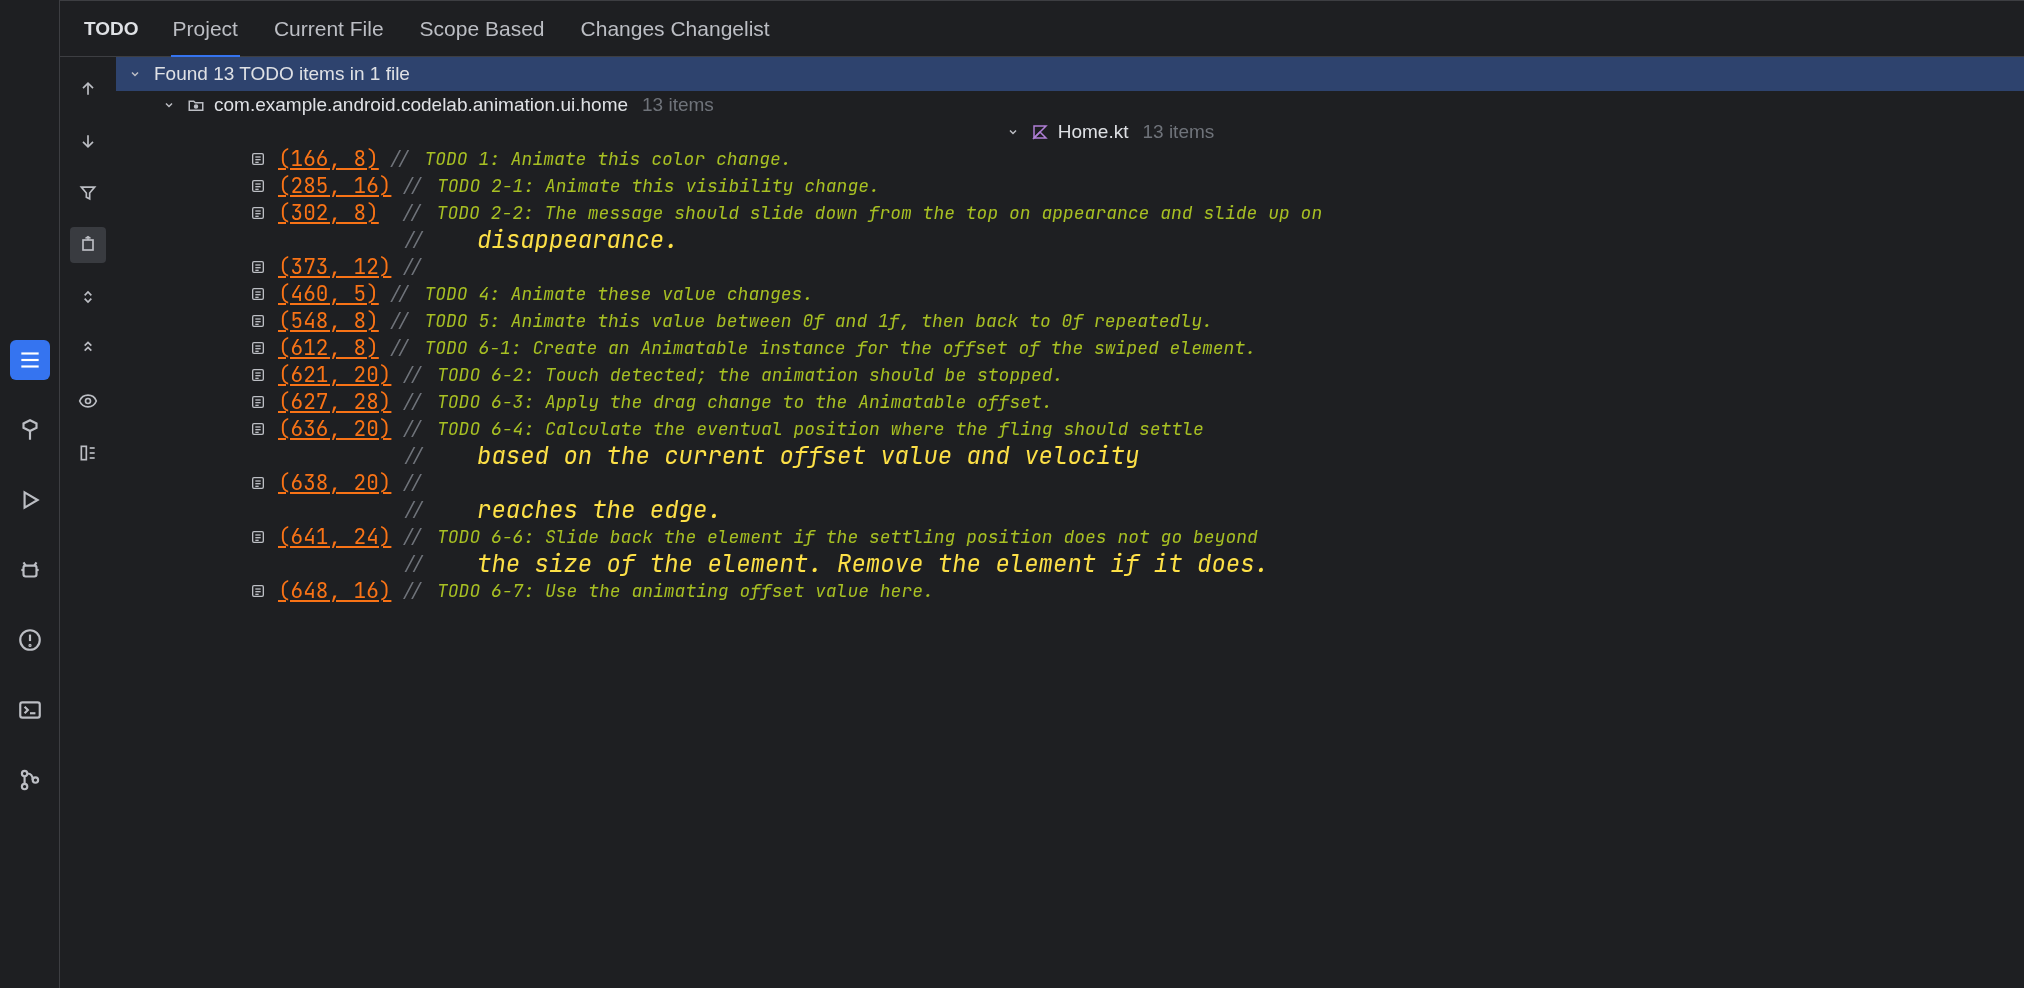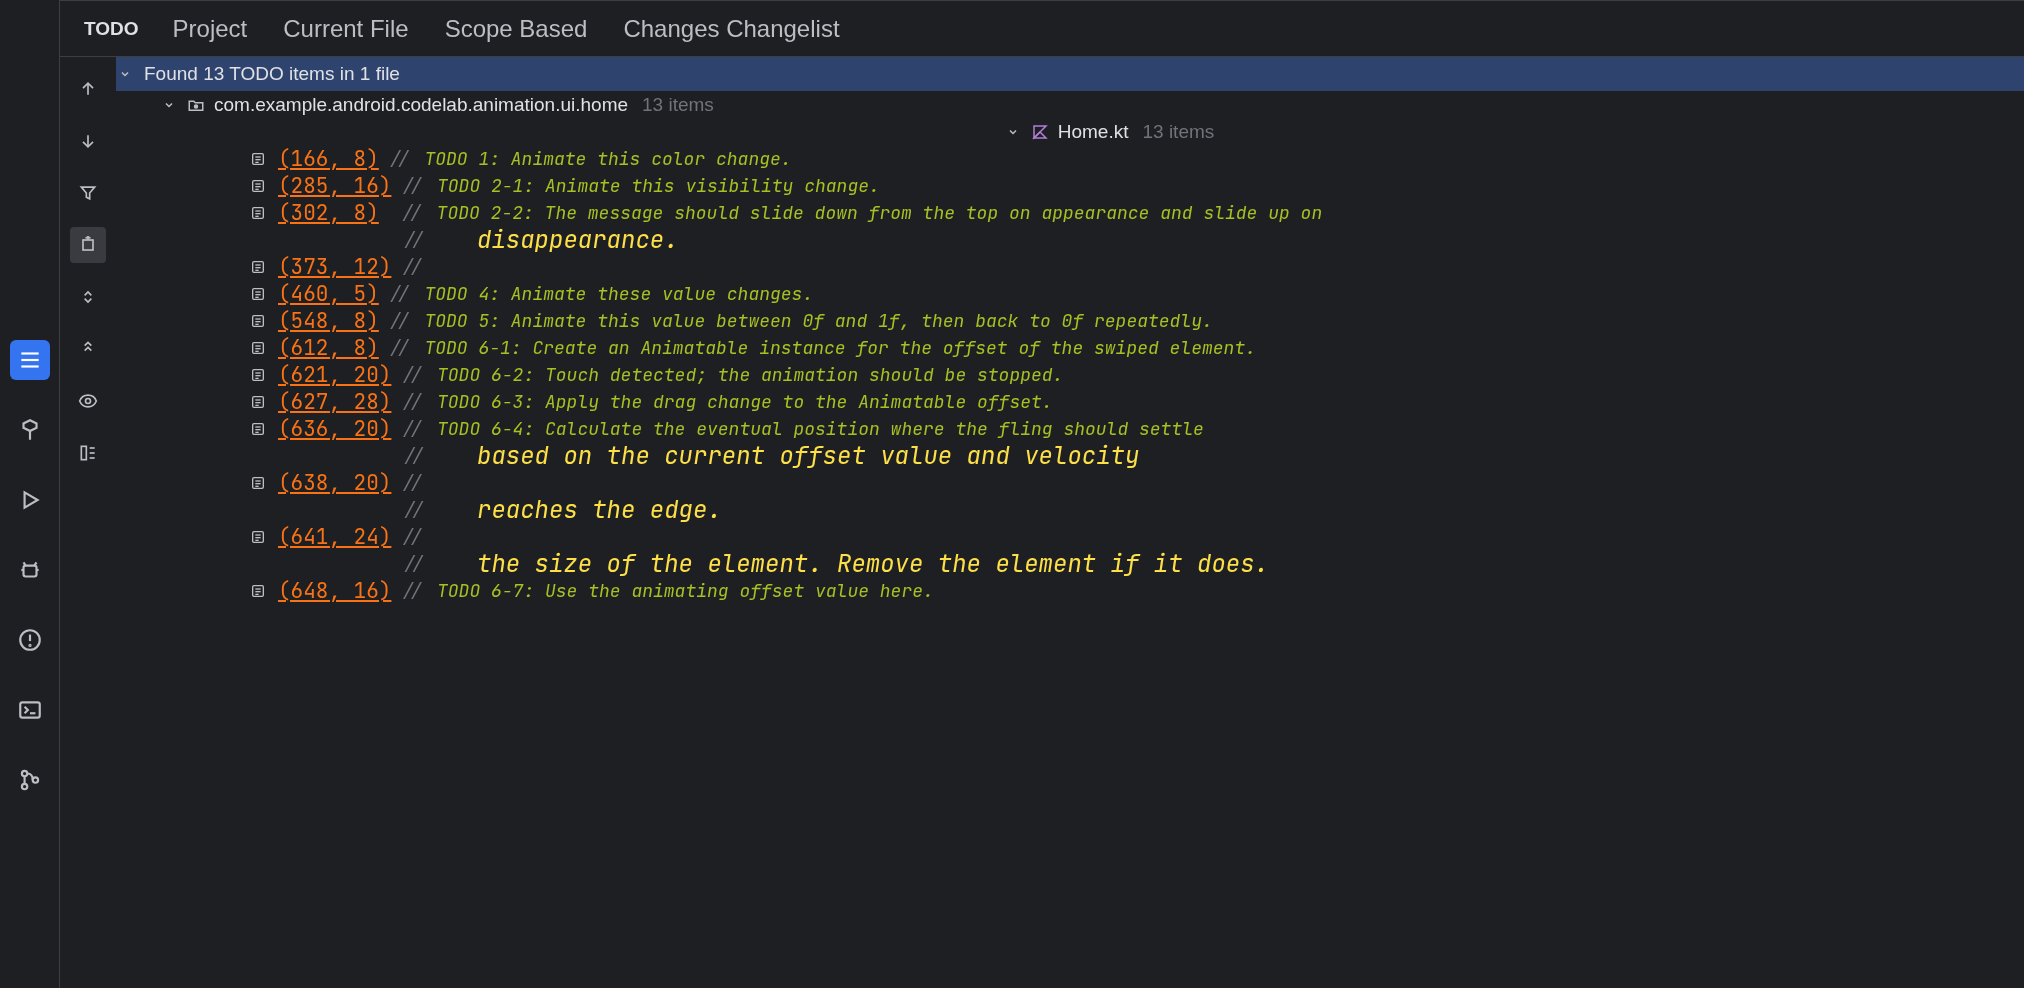--- a/index.html
+++ b/index.html
@@ -60,21 +60,21 @@
     }
     
     .tab-title {
       font-weight: 700;
       color: #dfe1e5;
       font-size: 19px;
     }
     
     .tab {
       color: #bcbec4;
-      font-size: 24px;
+      font-size: 21px;
       padding: 14px 2px;
       cursor: pointer;
     }
     
     .tab.active {
       border-bottom: 3px solid #3574f0;
       margin-bottom: -3px;
     }
     
     .content-area {
@@ -110,20 +110,21 @@
     .tree-area {
       flex: 1;
       overflow: auto;
     }
     
     .summary-row {
       background: #2e436e;
       height: 34px;
       display: flex;
       align-items: center;
+      padding-left: 10px;
       color: #dfe1e5;
       font-size: 19px;
       gap: 10px;
     }
     
     .tree-row {
       display: flex;
       align-items: center;
       height: 27px;
       font-size: 19px;
@@ -478,20 +479,21 @@
             <span class="item-icon">
               <svg width="16" height="16" viewBox="0 0 24 24" fill="none" stroke="#bcbec4" stroke-width="2">
                 <rect x="4" y="4" width="16" height="16" rx="2"></rect>
                 <line x1="8" y1="9" x2="16" y2="9"></line>
                 <line x1="8" y1="13" x2="16" y2="13"></line>
                 <line x1="8" y1="17" x2="13" y2="17"></line>
               </svg>
             </span>
             <span class="loc-text" style="min-width: 113px;">(641, 24)</span>
             <span class="comment-slash">//</span>
+            <span class="todo-text">TODO 6-6: Slide back the element if the settling position does not go beyond</span>
           </div>
           <div class="tree-row cont-row">
             <span class="cont-slash">//</span>
             <span class="cont-text">the size of the element. Remove the element if it does.</span>
           </div>
           <div class="tree-row todo-row">
             <span class="item-icon">
               <svg width="16" height="16" viewBox="0 0 24 24" fill="none" stroke="#bcbec4" stroke-width="2">
                 <rect x="4" y="4" width="16" height="16" rx="2"></rect>
                 <line x1="8" y1="9" x2="16" y2="9"></line>

